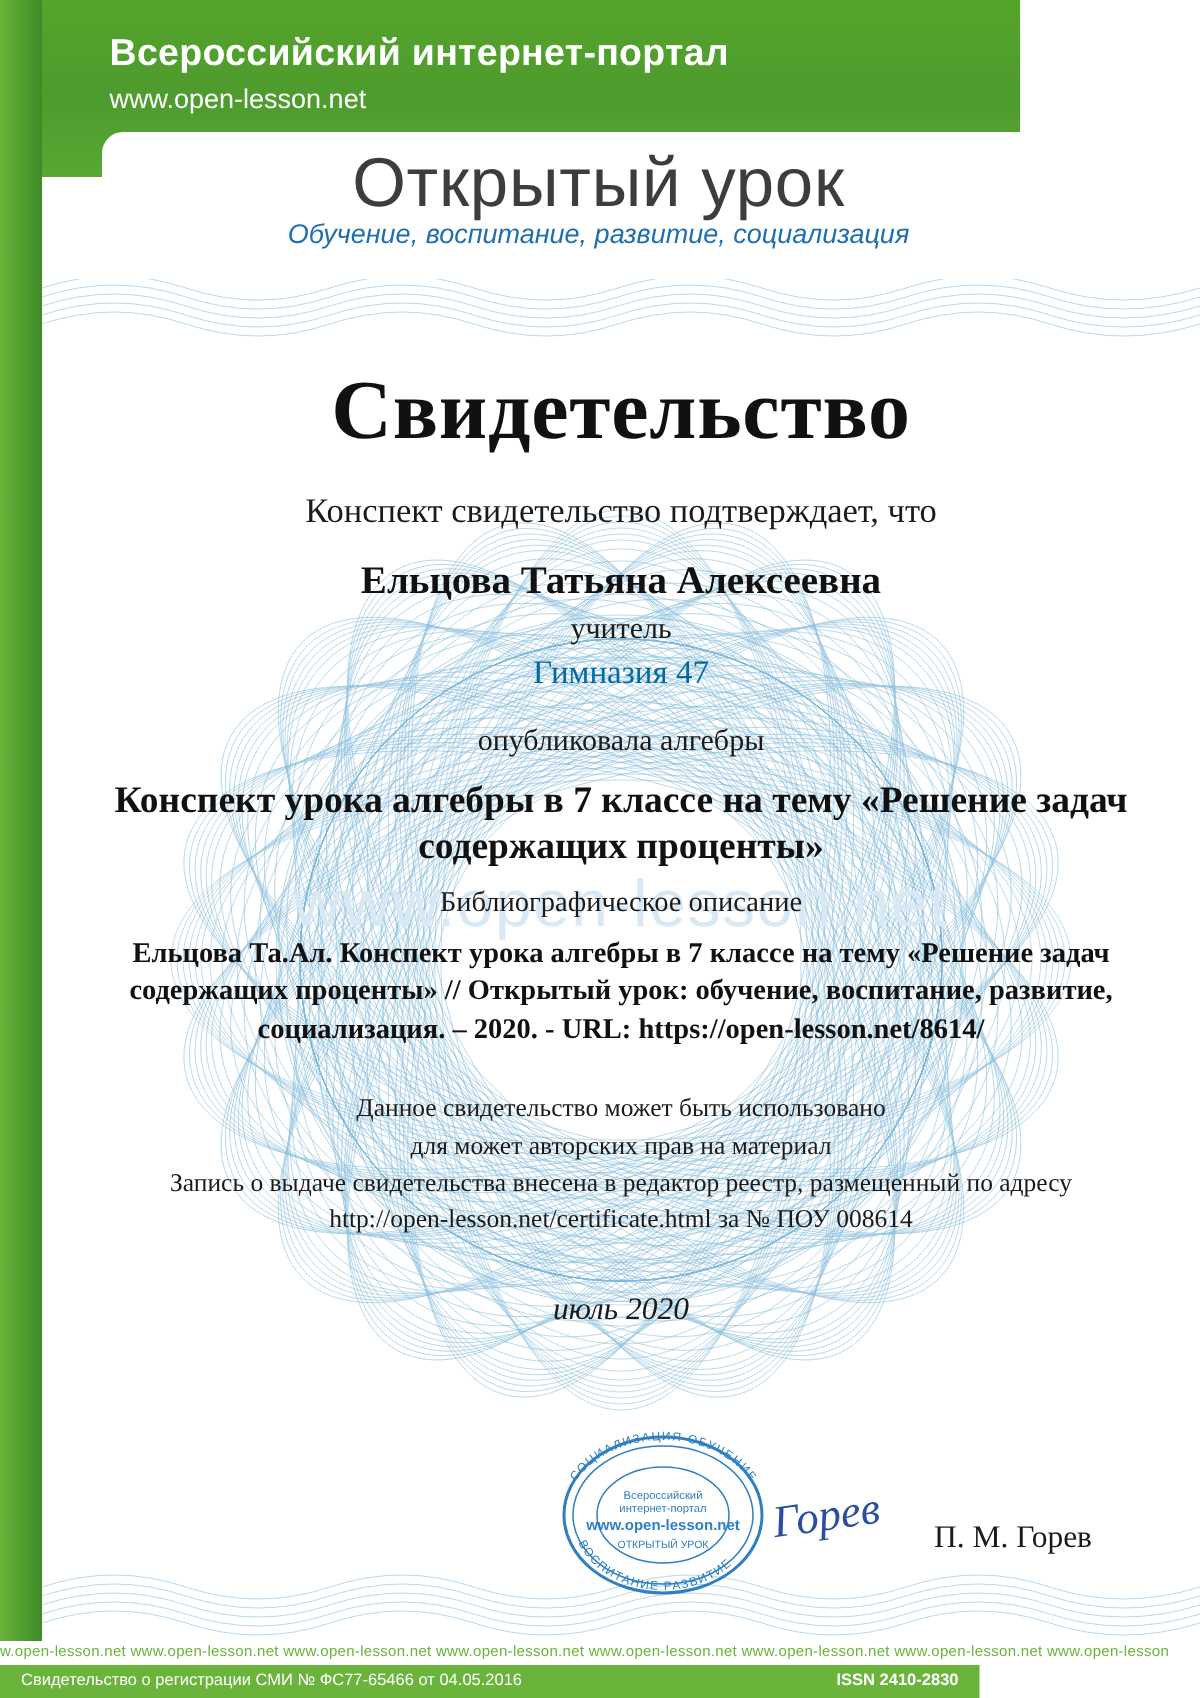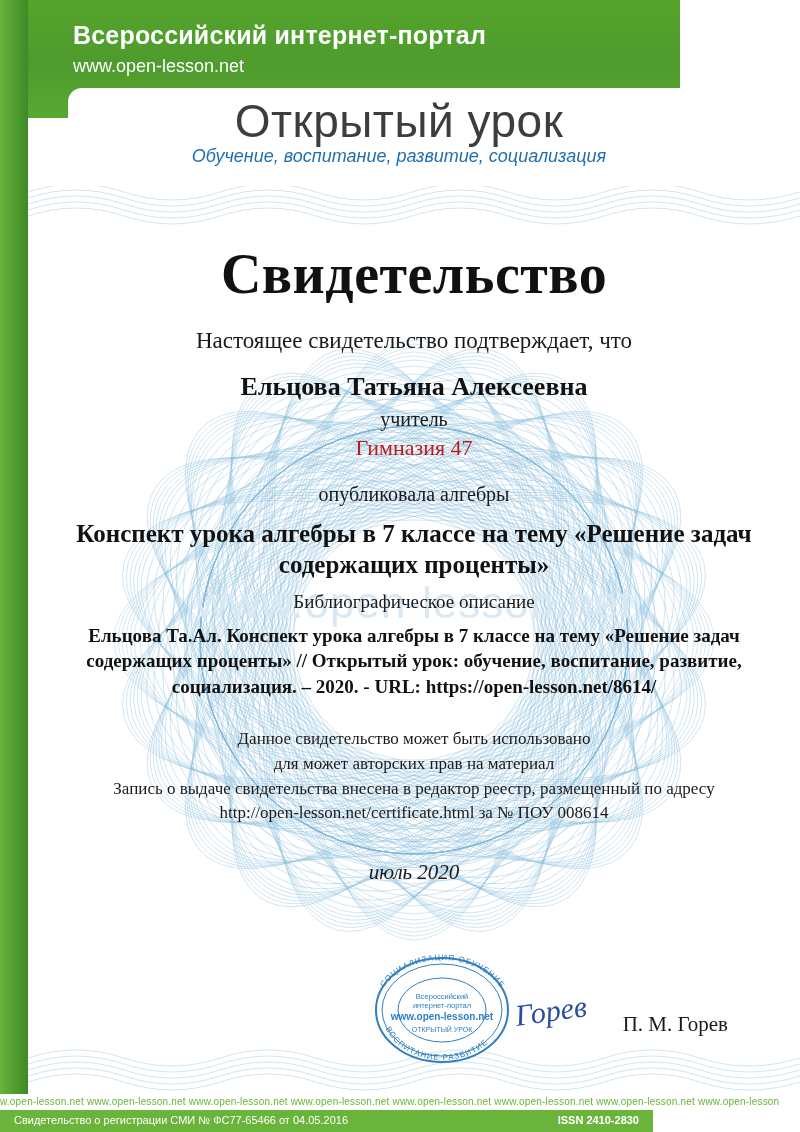--- a/index.html
+++ b/index.html
@@ -141,21 +141,21 @@
     color: #111111;
   }
   .cert-role {
     margin-top: 6px;
     font-size: 20px;
     color: #1a1a1a;
   }
   .cert-org {
     margin-top: 4px;
     font-size: 22px;
-    color: #b91c1c;
+    color: #0369a1;
   }
   .cert-published {
     margin-top: 22px;
     font-size: 20px;
     color: #1a1a1a;
   }
   .cert-work {
     margin: 12px auto 0 auto;
     width: 700px;
     font-size: 25px;
@@ -344,21 +344,21 @@
         <use href="#rosette" transform="rotate(135)"></use>
         <use href="#rosette" transform="rotate(150)"></use>
         <use href="#rosette" transform="rotate(165)"></use>
       </g>
     </svg>
     <div class="watermark">www.open-lesson.net</div>
   </div>
 
   <div class="content">
     <div class="cert-title">Свидетельство</div>
-    <div class="cert-lead">Настоящее свидетельство подтверждает, что</div>
+    <div class="cert-lead">Конспект свидетельство подтверждает, что</div>
     <div class="cert-name">Ельцова Татьяна Алексеевна</div>
     <div class="cert-role">учитель</div>
     <div class="cert-org">Гимназия 47</div>
     <div class="cert-published">опубликовала алгебры</div>
     <div class="cert-work">Конспект урока алгебры  в 7 классе на тему «Решение задач содержащих проценты»</div>
     <div class="cert-biblio-label">Библиографическое описание</div>
     <div class="cert-biblio">Ельцова Та.Ал. Конспект урока алгебры  в 7 классе на тему «Решение задач содержащих проценты» // Открытый урок: обучение, воспитание, развитие, социализация. – 2020. - URL: https://open-lesson.net/8614/</div>
     <div class="cert-note">
       <div>Данное свидетельство может быть использовано</div>
       <div>для может авторских прав на материал</div>

